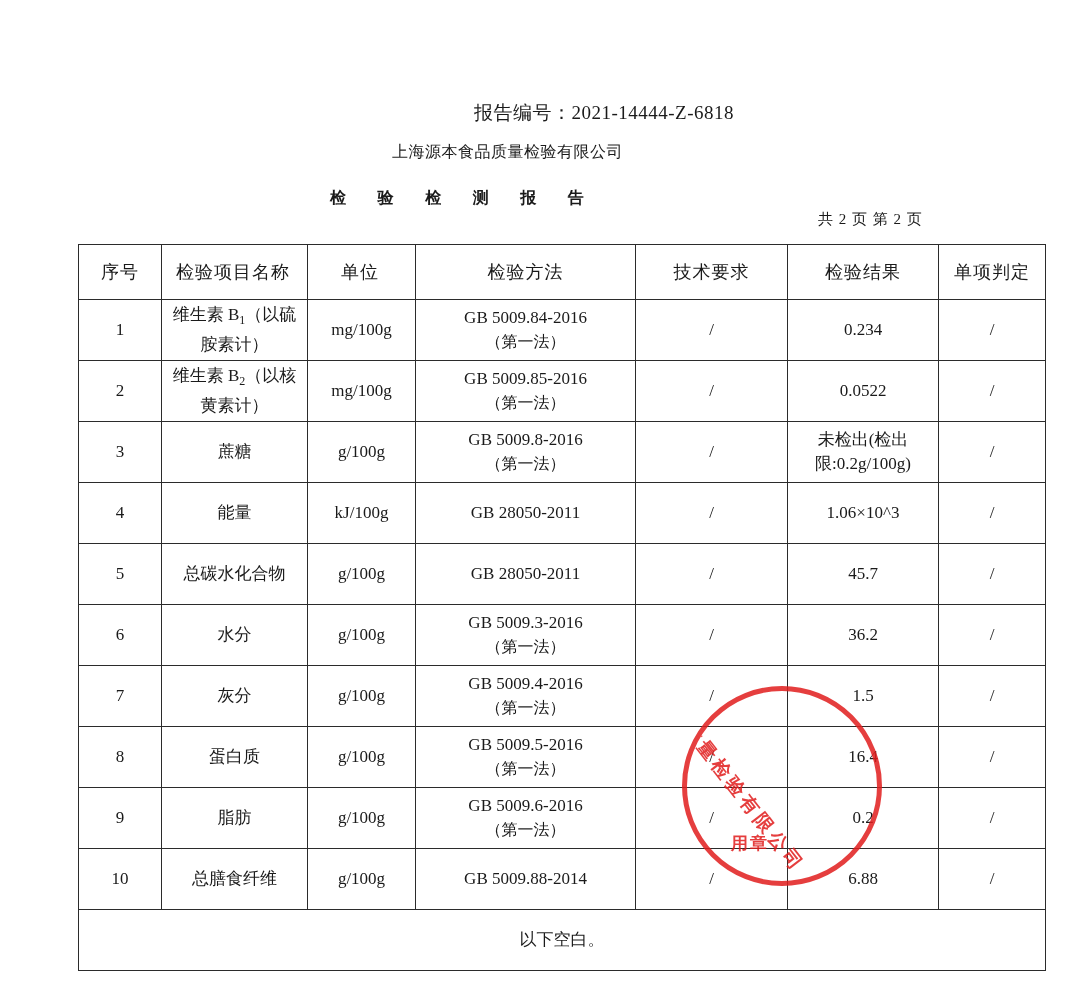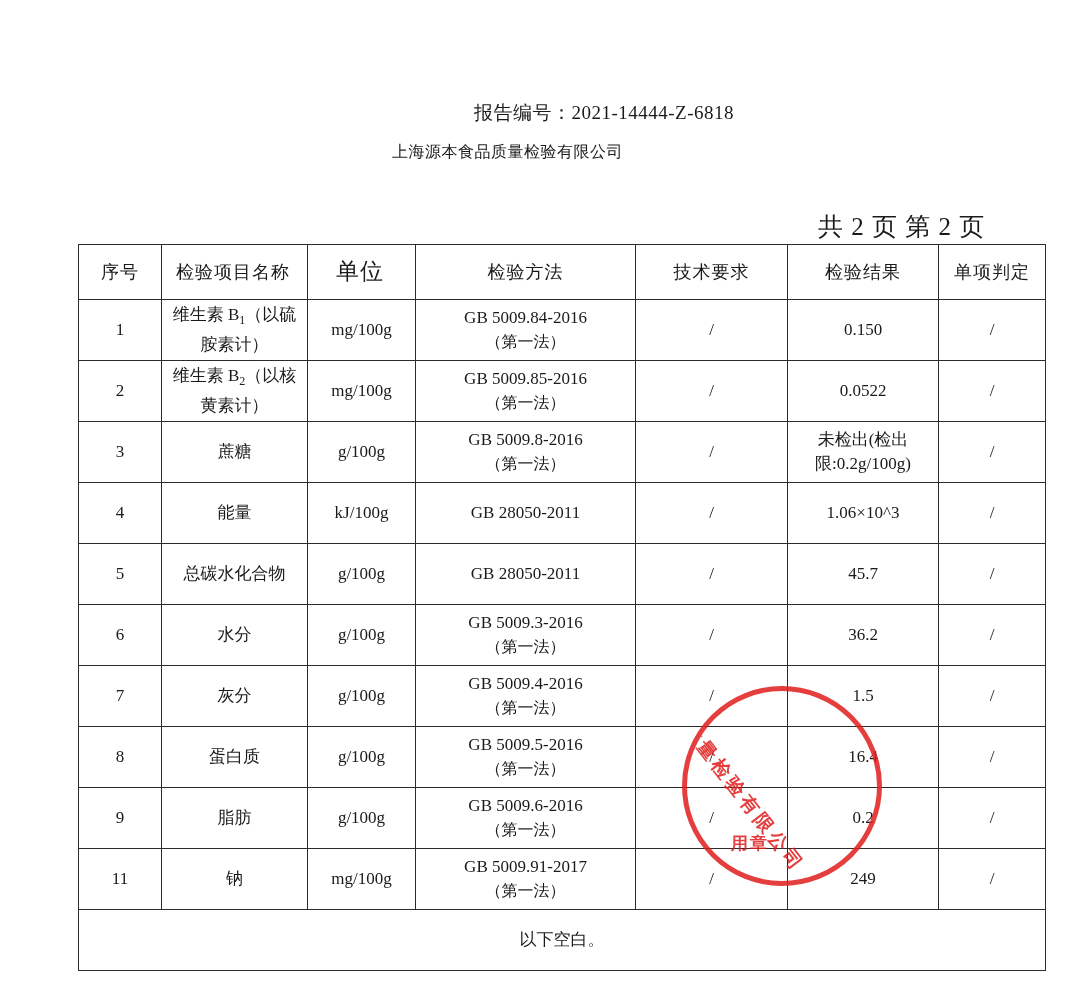--- a/index.html
+++ b/index.html
@@ -61,21 +61,21 @@
     font-size: 37px;
     font-weight: bold;
     letter-spacing: 13px;
     font-family: "DejaVu Serif", "Liberation Serif", serif;
     white-space: nowrap;
   }
   .page-count {
     position: absolute;
     top: 210px;
     left: 818px;
-    font-size: 25px;
+    font-size: 15px;
     letter-spacing: 1px;
     white-space: nowrap;
   }
 
   table.report {
     position: absolute;
     top: 244px;
     left: 78px;
     width: 924px;
     border-collapse: collapse;
@@ -160,45 +160,46 @@
 <body>
 
 <div class="page">
 
   <div class="report-no">报告编号：2021-14444-Z-6818</div>
 
   <div class="org-block">
     <div class="cn">上海源本食品质量检验有限公司</div>
   </div>
 
+  <div class="main-title cn">检 验 检 测 报 告</div>
   <div class="page-count">共 2 页 第 2 页</div>
 
   <table class="report">
     <thead>
       <tr>
         <th class="c-no cn">序号</th>
         <th class="c-name cn" style="text-align:center;padding-left:0">检验项目名称</th>
-        <th class="c-unit cn" style="text-align:center;padding-left:0;font-size:23px">单位</th>
+        <th class="c-unit cn" style="text-align:center;padding-left:0;font-size:18px">单位</th>
         <th class="c-method cn">检验方法</th>
         <th class="c-req cn">技术要求</th>
         <th class="c-result cn">检验结果</th>
         <th class="c-judge cn">单项判定</th>
       </tr>
     </thead>
     <tbody id="tbody">
         <tr>
           <td class="c-no">1</td>
           <td class="c-name cn twoline"><span>维生素 B</span><span class="sub">1</span><span>（以硫胺素计）</span></td>
           <td class="c-unit">mg/100g</td>
           <td class="c-method">
             <div>GB 5009.84-2016</div>
             <div class="cn">（第一法）</div>
           </td>
           <td class="c-req">/</td>
-          <td class="c-result">0.150</td>
+          <td class="c-result">0.234</td>
           <td class="c-judge">/</td>
         </tr>
         <tr>
           <td class="c-no">2</td>
           <td class="c-name cn twoline"><span>维生素 B</span><span class="sub">2</span><span>（以核黄素计）</span></td>
           <td class="c-unit">mg/100g</td>
           <td class="c-method">
             <div>GB 5009.85-2016</div>
             <div class="cn">（第一法）</div>
           </td>
@@ -282,29 +283,28 @@
           <td class="c-unit">g/100g</td>
           <td class="c-method">
             <div>GB 5009.6-2016</div>
             <div class="cn">（第一法）</div>
           </td>
           <td class="c-req">/</td>
           <td class="c-result">0.2</td>
           <td class="c-judge">/</td>
         </tr>
         <tr>
-          <td class="c-no">11</td>
-          <td class="c-name cn">钠</td>
-          <td class="c-unit">mg/100g</td>
-          <td class="c-method">
-            <div>GB 5009.91-2017</div>
-            <div class="cn">（第一法）</div>
-          </td>
-          <td class="c-req">/</td>
-          <td class="c-result">249</td>
+          <td class="c-no">10</td>
+          <td class="c-name cn">总膳食纤维</td>
+          <td class="c-unit">g/100g</td>
+          <td class="c-method">
+            <div>GB 5009.88-2014</div>
+          </td>
+          <td class="c-req">/</td>
+          <td class="c-result">6.88</td>
           <td class="c-judge">/</td>
         </tr>
       </tbody>
     <tbody>
       <tr class="blank-row">
         <td colspan="7" class="cn">以下空白。</td>
       </tr>
 
     </tbody>
   </table>

